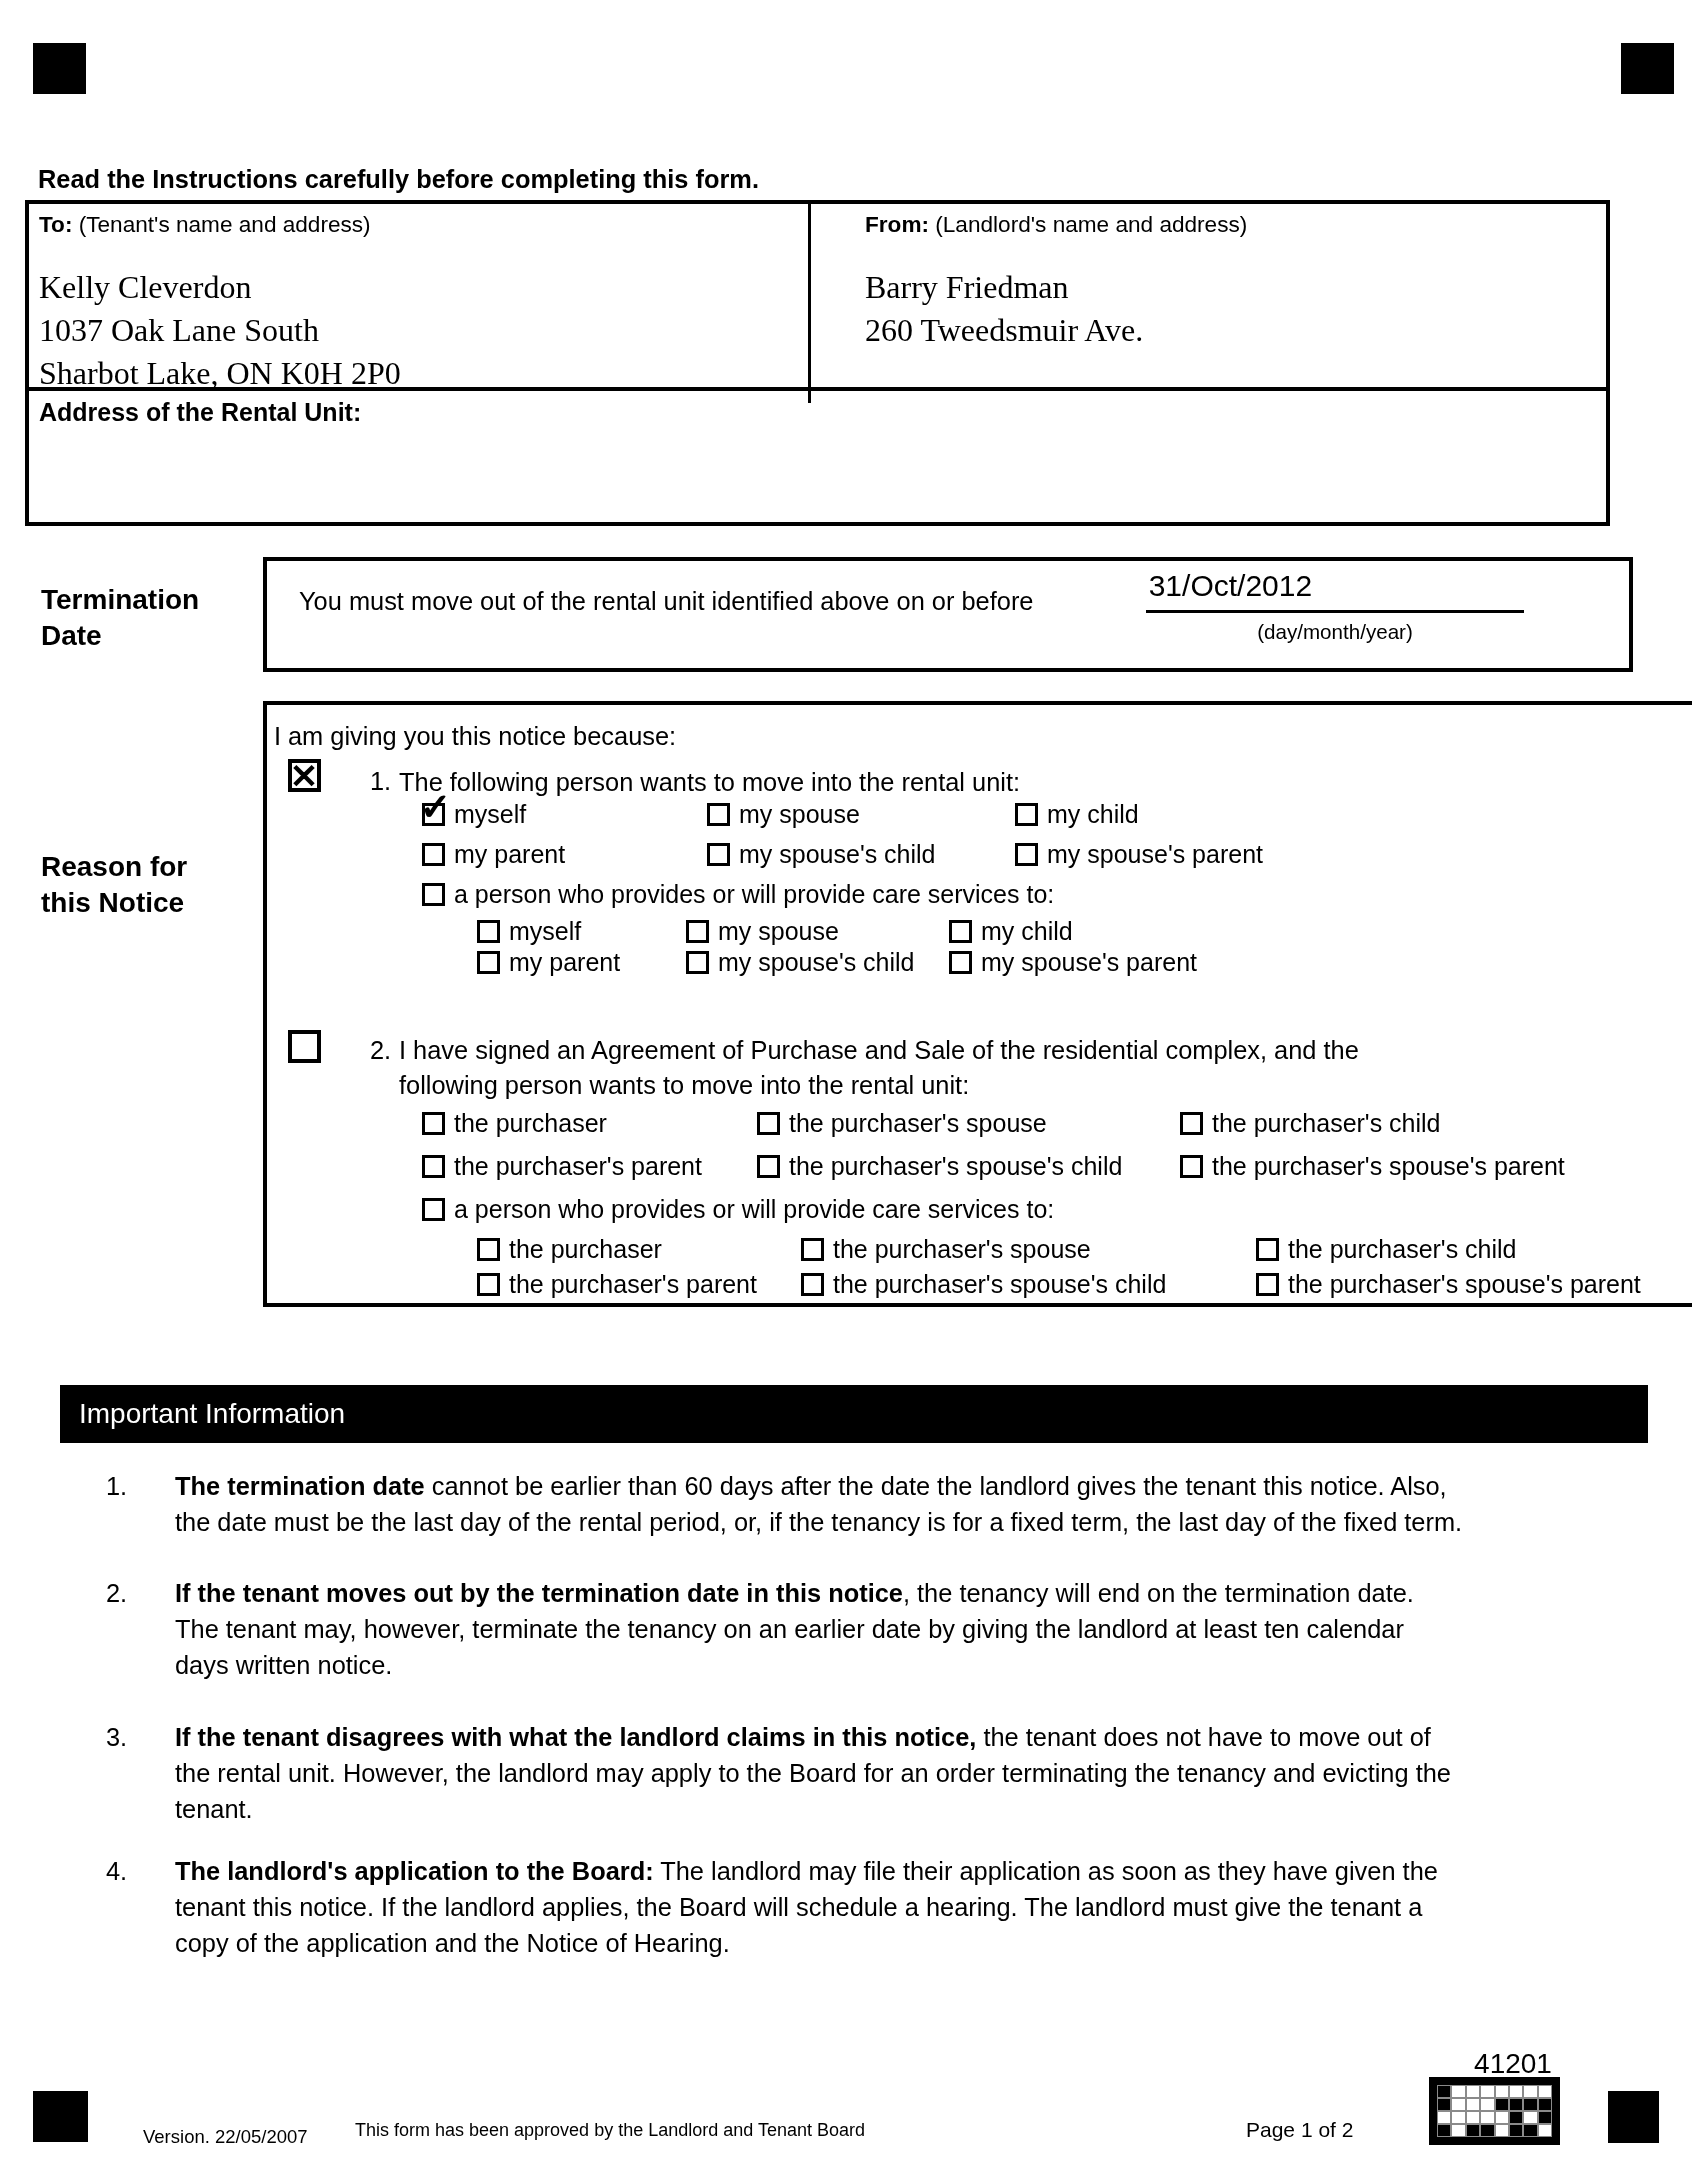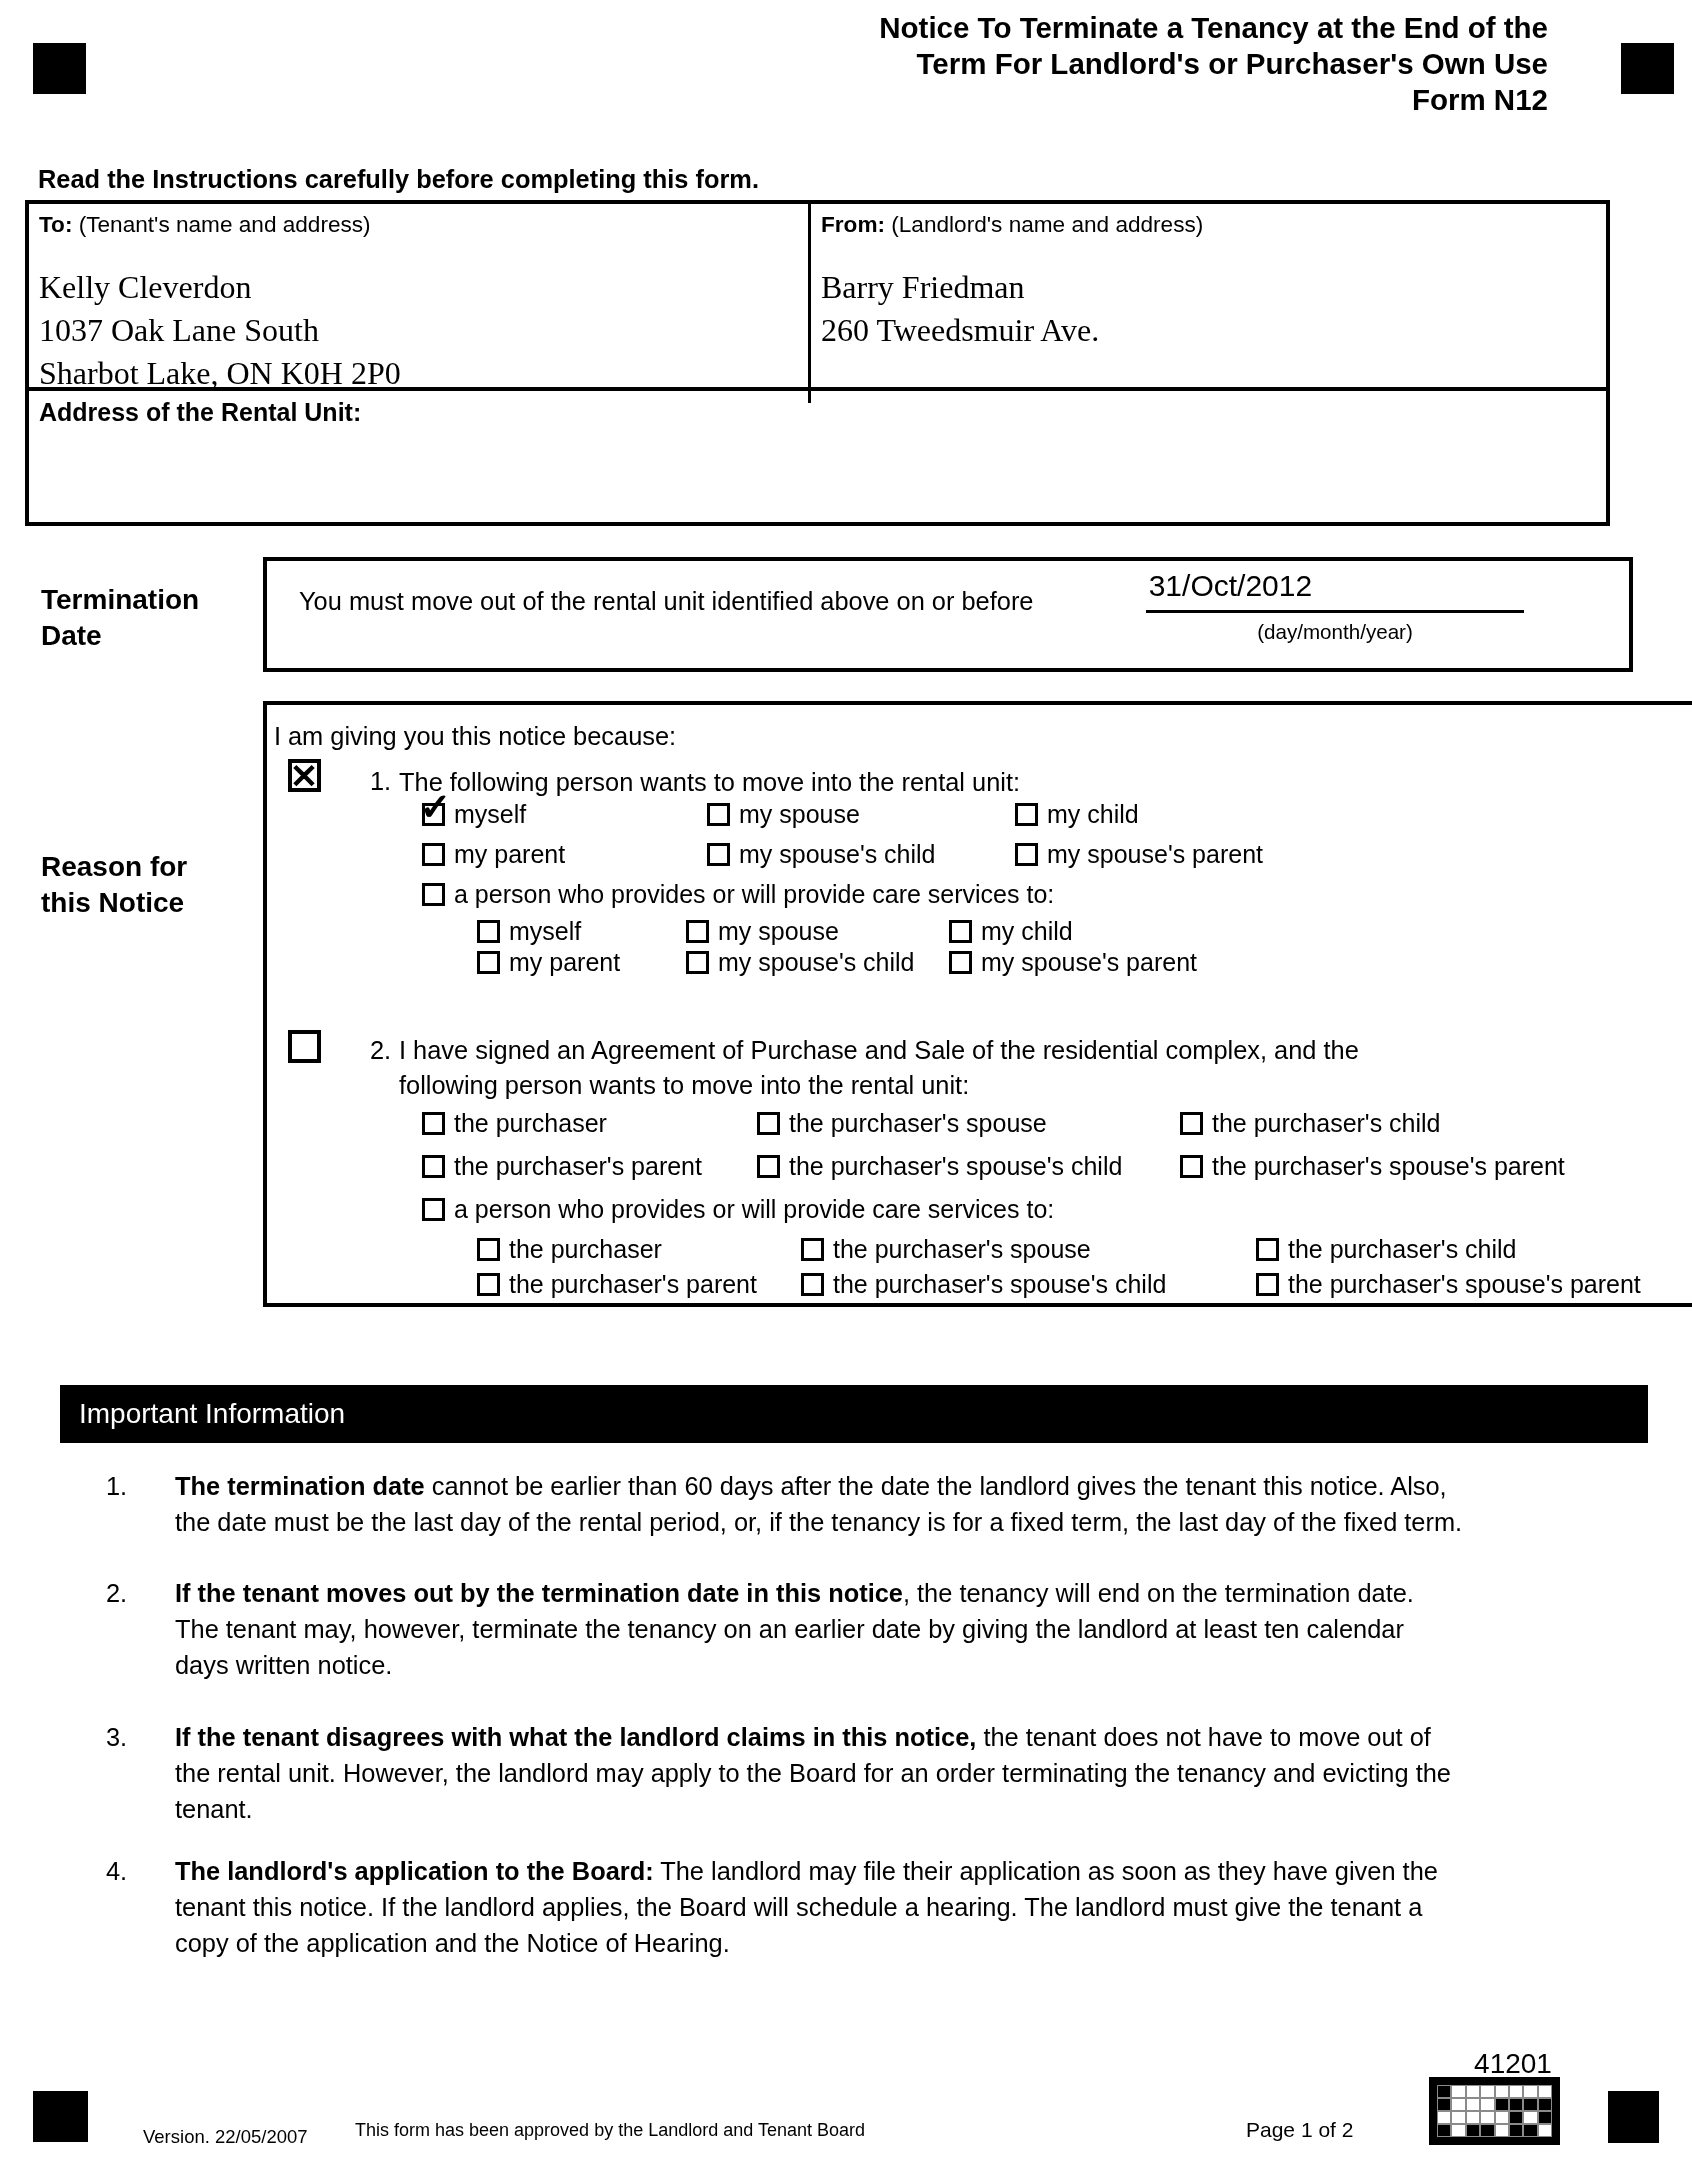--- a/index.html
+++ b/index.html
@@ -19,21 +19,21 @@
   
   .title { position:absolute; top:9.6px; right:145px; text-align:right;
            font-weight:bold; font-size:29.5px; line-height:36px; }
   .read-instructions { position:absolute; left:38px; top:165px;
            font-weight:bold; font-size:25.4px; }
 
   
   .main-table { position:absolute; left:25.4px; top:200px; width:1585px;
            border:4.1px solid #000; box-sizing:border-box; background:#fff; }
   .row-parties { display:grid; grid-template-columns:782px 1fr;
-           border-bottom:4.1px solid #000; height:183px; }
+           border-bottom:4.1px solid #000; height:183px;gap:44px; }
   .cell { padding:8.2px 9.6px; box-sizing:border-box; }
   .cell-to { border-right:3.4px solid #000; }
   .cell-label { font-size:22.6px; }
   .cell-label b { font-weight:bold; }
   .value-serif { font-family:"Liberation Serif", serif; font-size:32px;
            line-height:43px; margin-top:27.4px; }
   .row-address { height:131px; padding:6.9px 9.6px; box-sizing:border-box; }
   .addr-label { font-size:25px; font-weight:bold; }
   .addr-value { font-family:"Liberation Serif", serif; font-size:32px; margin-top:18px; }
 
@@ -102,25 +102,20 @@
 </head>
 <body>
 
 <div class="page">
 
   <div class="corner tl"></div>
   <div class="corner tr"></div>
   <div class="corner bl"></div>
   <div class="corner br"></div>
 
-  <div class="title">
-    <div>Notice To Terminate a Tenancy at the End of the</div>
-    <div>Term For Landlord's or Purchaser's Own Use</div>
-    <div>Form N12</div>
-  </div>
 
   <div class="read-instructions">Read the Instructions carefully before completing this form.</div>
 
   <div class="main-table">
     <div class="row-parties">
       <div class="cell cell-to">
         <div class="cell-label"><b>To:</b> <span>(Tenant's name and address)</span></div>
         <div class="value-serif">
           <div>Kelly Cleverdon</div>
           <div>1037 Oak Lane South</div>

